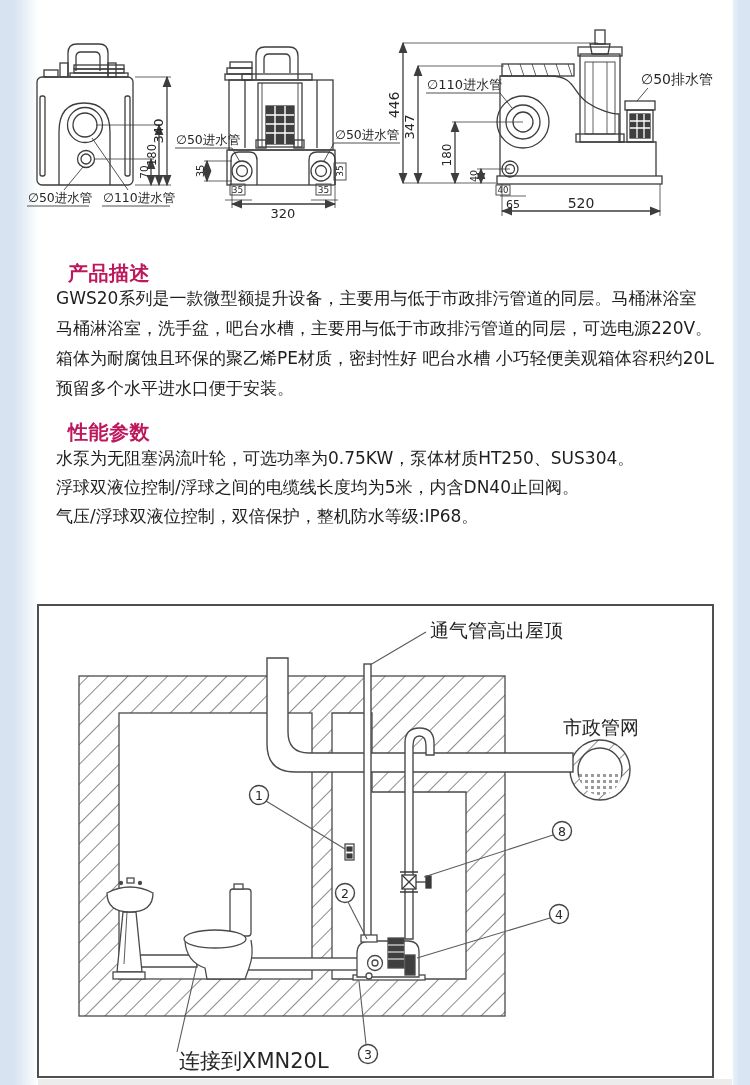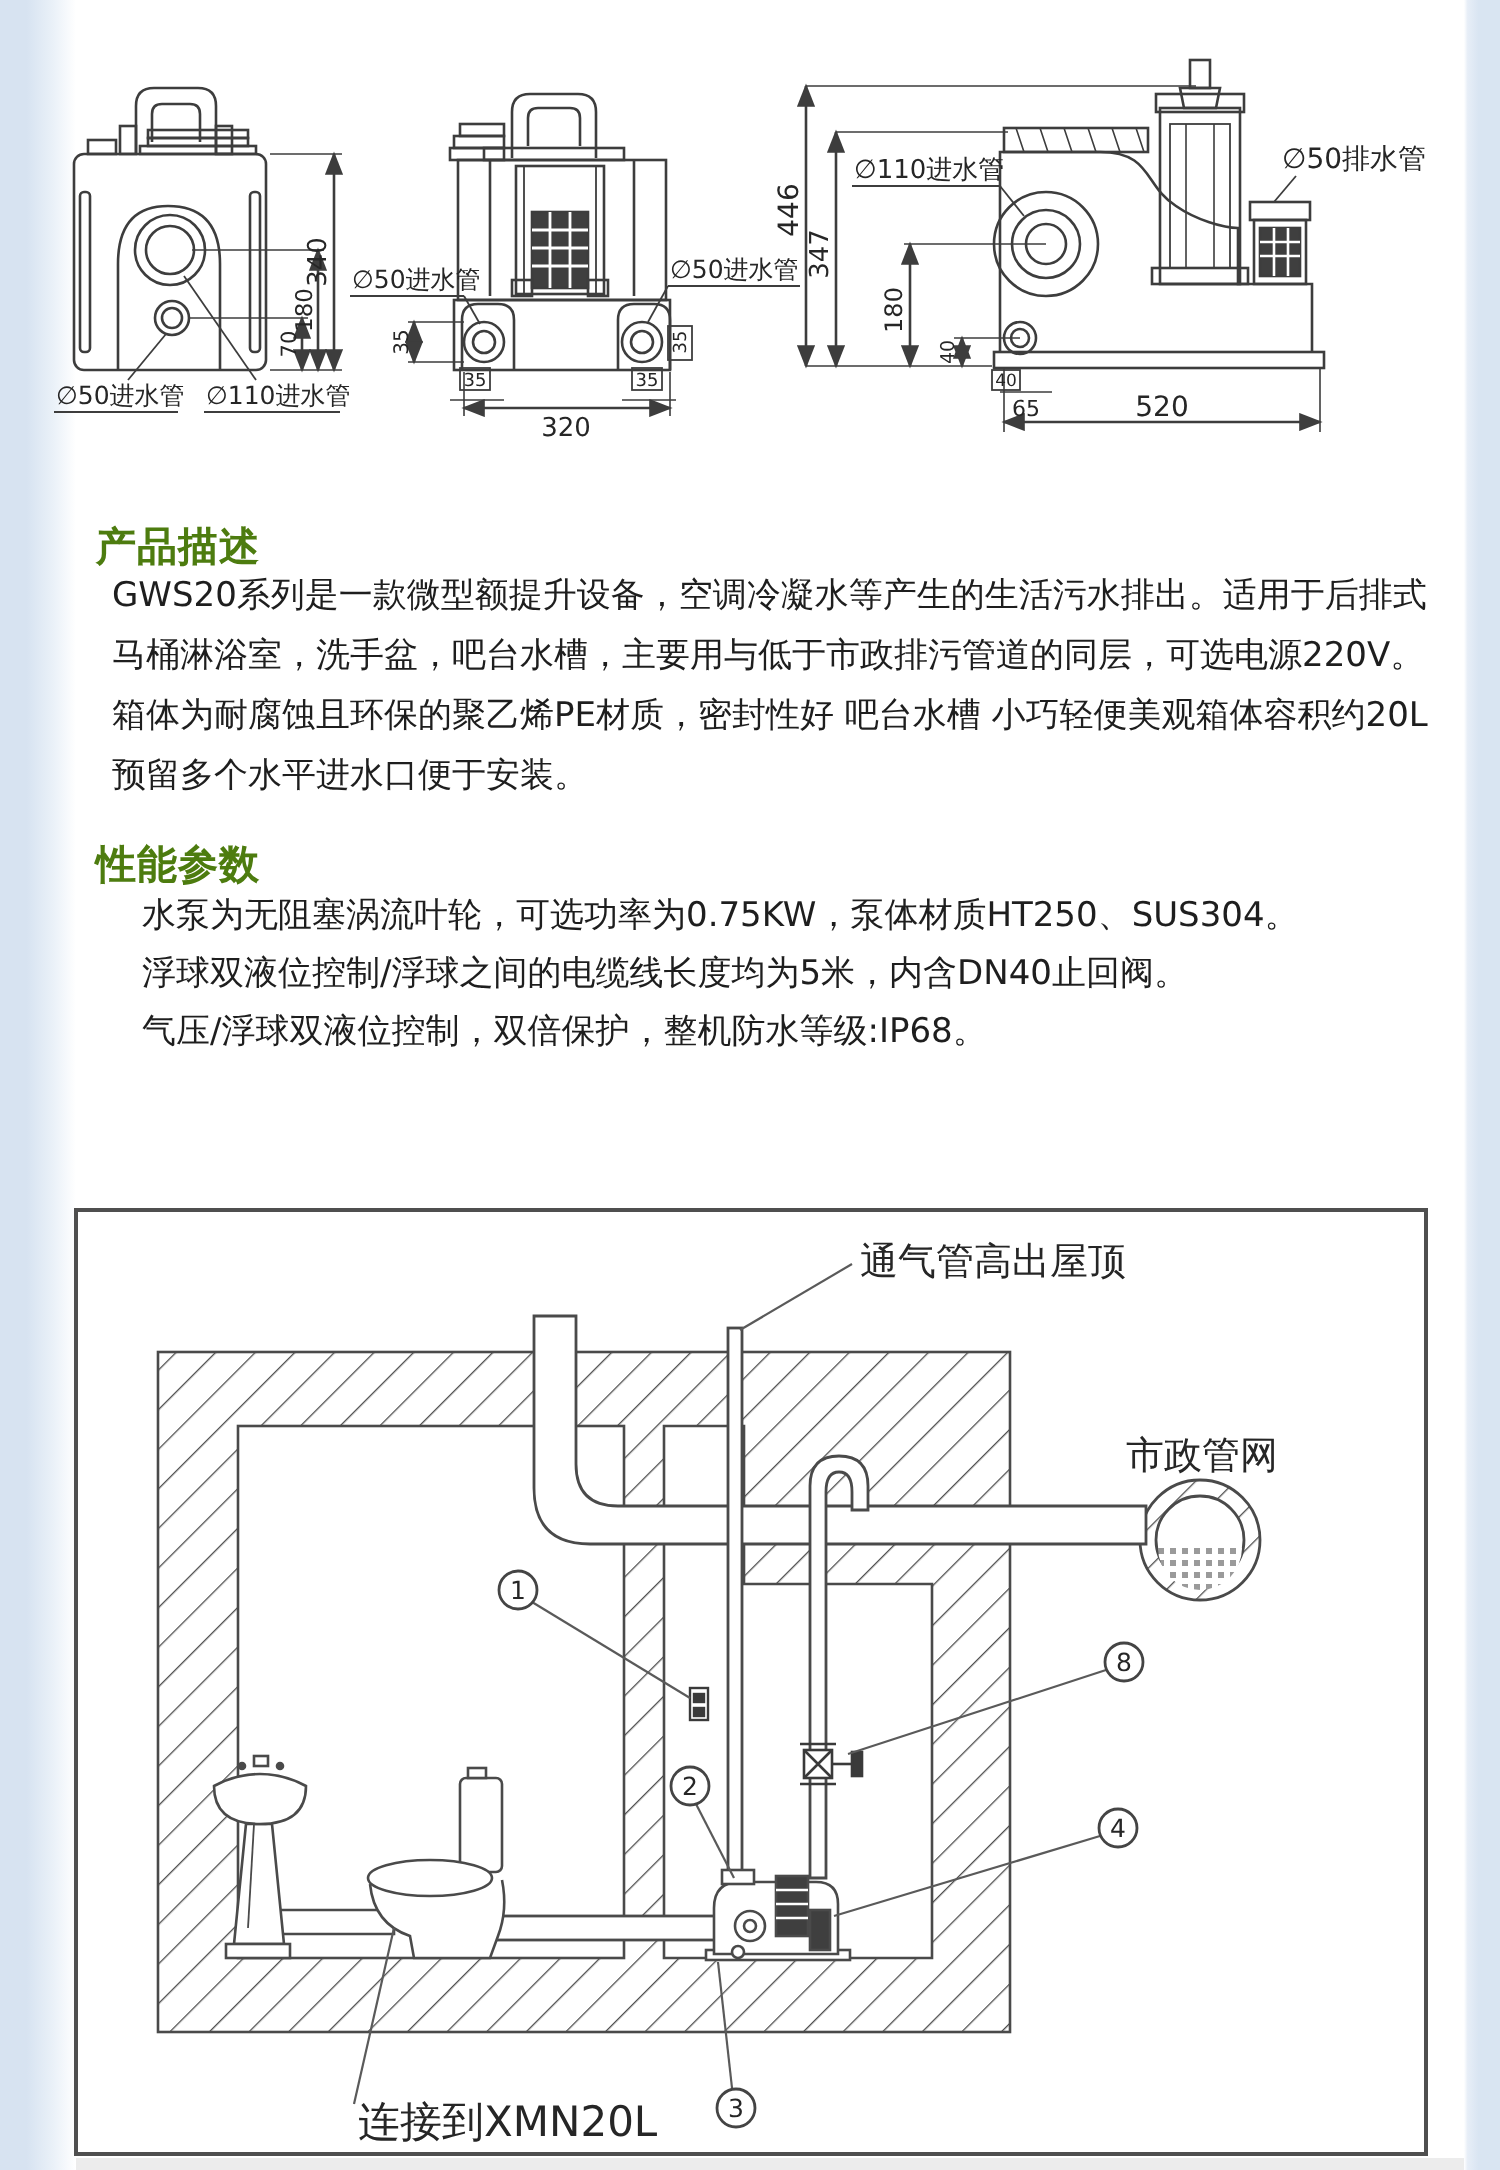--- a/index.html
+++ b/index.html
@@ -2,24 +2,24 @@
 <html><head>
 <meta charset="utf-8">
 <style>
   html,body{margin:0;padding:0;}
   body{font-family:"DejaVu Sans","Liberation Sans",sans-serif;background:#fff;}
   .page{position:relative;width:750px;height:1085px;background:#fff;overflow:hidden;}
   .strip{position:absolute;top:0;bottom:0;}
   .strip.left{left:0;width:38px;background:linear-gradient(to right,#d7e3f1 35%,#eaf1f8 70%,#ffffff 100%);}
   .strip.right{right:0;width:18px;background:linear-gradient(to left,#d9e5f2 60%,#e7eef7 90%,#ffffff 100%);}
   .drawings-svg{position:absolute;left:0;top:0;}
-  .sec-head{position:absolute;left:48px;font-size:20px;font-weight:700;color:#4d7c0f;letter-spacing:0.5px;}
+  .sec-head{position:absolute;left:68px;font-size:20px;font-weight:700;color:#be185d;letter-spacing:0.5px;}
   .sec-body{position:absolute;left:56px;width:650px;font-size:17px;color:#1e1e1e;}
   .sec-body div{line-height:30px;white-space:nowrap;}
-  .params .sec-line{line-height:29px;margin-left:15px;}
+  .params .sec-line{line-height:29px;}
   .diagram-box{position:absolute;left:37px;top:604px;width:677px;height:474px;border:2px solid #4f4f4f;box-sizing:border-box;background:#fff;}
   .bottom-strip{position:absolute;left:38px;right:18px;top:1079px;height:6px;background:#ececec;}
   svg text{fill:#262626;}
   .dimtxt{font-size:13px;}
   .lbl{font-size:12.5px;}
 </style>
 </head>
 <body>
 
 <div class="page">
@@ -162,21 +162,21 @@
         <text font-size="11" text-anchor="middle" x="513" y="208">65</text>
         <text font-size="14" text-anchor="middle" x="581" y="208">520</text>
         <text font-size="13" x="427" y="89">∅110进水管</text>
         <text font-size="14" x="641" y="84">∅50排水管</text>
       </g>
     </g>
   </svg>
 
   <div class="sec-head" style="top:260px;">产品描述</div>
   <div class="sec-body" style="top:283px;">
-    <div class="sec-line">GWS20系列是一款微型额提升设备，空调冷凝水等产生的生活污水排出。适用于后排式</div>
+    <div class="sec-line">GWS20系列是一款微型额提升设备，主要用与低于市政排污管道的同层。马桶淋浴室</div>
     <div class="sec-line">马桶淋浴室，洗手盆，吧台水槽，主要用与低于市政排污管道的同层，可选电源220V。</div>
     <div class="sec-line">箱体为耐腐蚀且环保的聚乙烯PE材质，密封性好 吧台水槽 小巧轻便美观箱体容积约20L</div>
     <div class="sec-line">预留多个水平进水口便于安装。</div>
   </div>
 
   <div class="sec-head" style="top:419px;">性能参数</div>
   <div class="sec-body params" style="top:444px;">
     <div class="sec-line">水泵为无阻塞涡流叶轮，可选功率为0.75KW，泵体材质HT250、SUS304。</div>
     <div class="sec-line">浮球双液位控制/浮球之间的电缆线长度均为5米，内含DN40止回阀。</div>
     <div class="sec-line">气压/浮球双液位控制，双倍保护，整机防水等级:IP68。</div>

